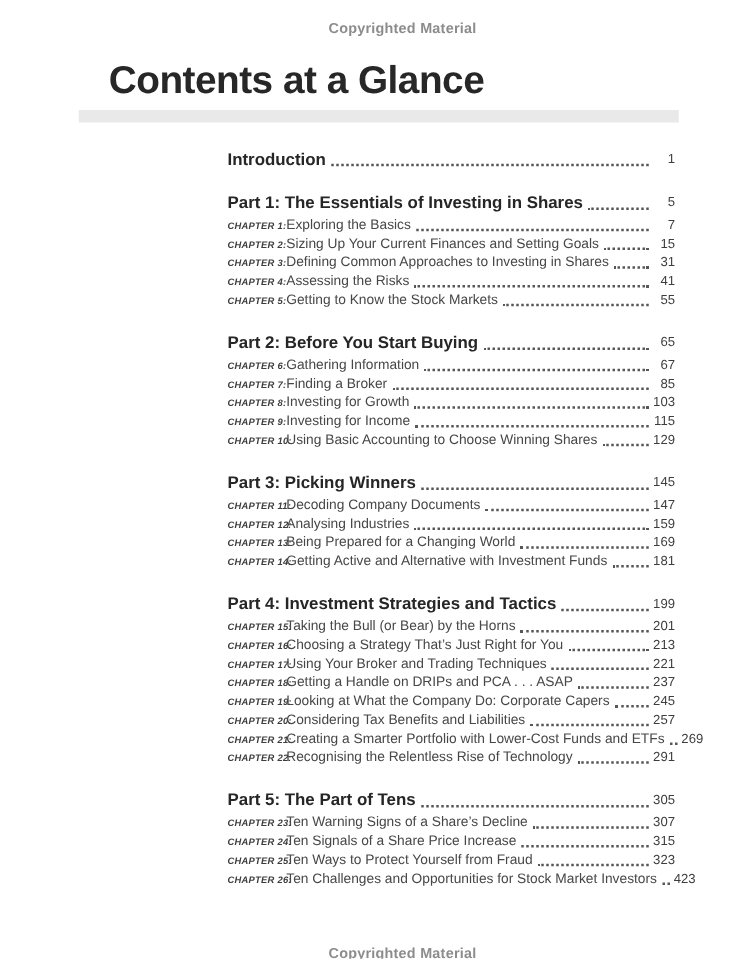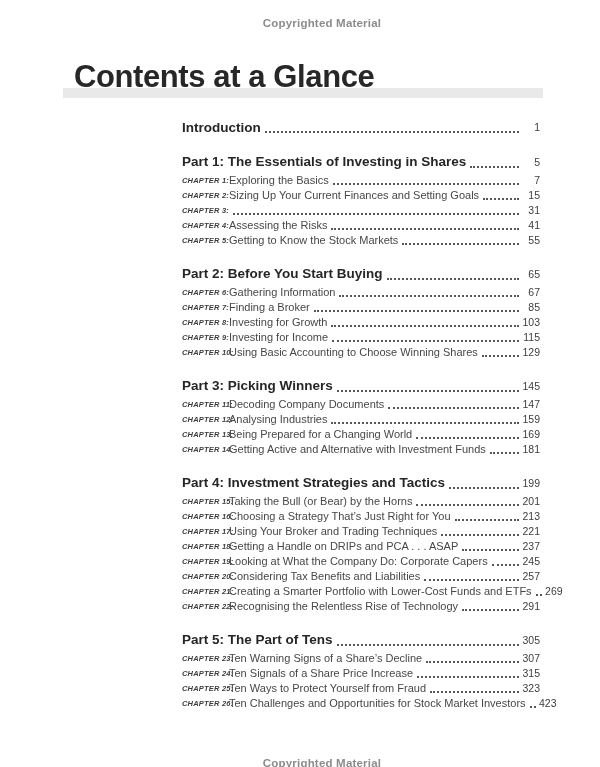--- a/index.html
+++ b/index.html
@@ -38,21 +38,21 @@
   }
   .book-title {
     position: absolute;
     left: 74px;
     bottom: 4px;
     z-index: 1;
     font-size: 31px;
     font-weight: 700;
     letter-spacing: -0.4px;
     color: #272727;
-    margin: 0;
+    margin: 13px;
   }
 
   .toc {
     margin: 20px 0 0 158px;
     width: 382px;
   }
   .entry {
     display: flex;
     align-items: flex-start;
     white-space: nowrap;
@@ -133,20 +133,21 @@
       <span class="page-num">7</span>
     </div>
     <div class="entry chapter">
       <span class="chap-label">CHAPTER 2:</span>
       <span class="entry-title">Sizing Up Your Current Finances and Setting Goals</span>
       <span class="dots"></span>
       <span class="page-num">15</span>
     </div>
     <div class="entry chapter">
       <span class="chap-label">CHAPTER 3:</span>
+      <span class="entry-title">Defining Common Approaches to Investing in Shares</span>
       <span class="dots"></span>
       <span class="page-num">31</span>
     </div>
     <div class="entry chapter">
       <span class="chap-label">CHAPTER 4:</span>
       <span class="entry-title">Assessing the Risks</span>
       <span class="dots"></span>
       <span class="page-num">41</span>
     </div>
     <div class="entry chapter">

